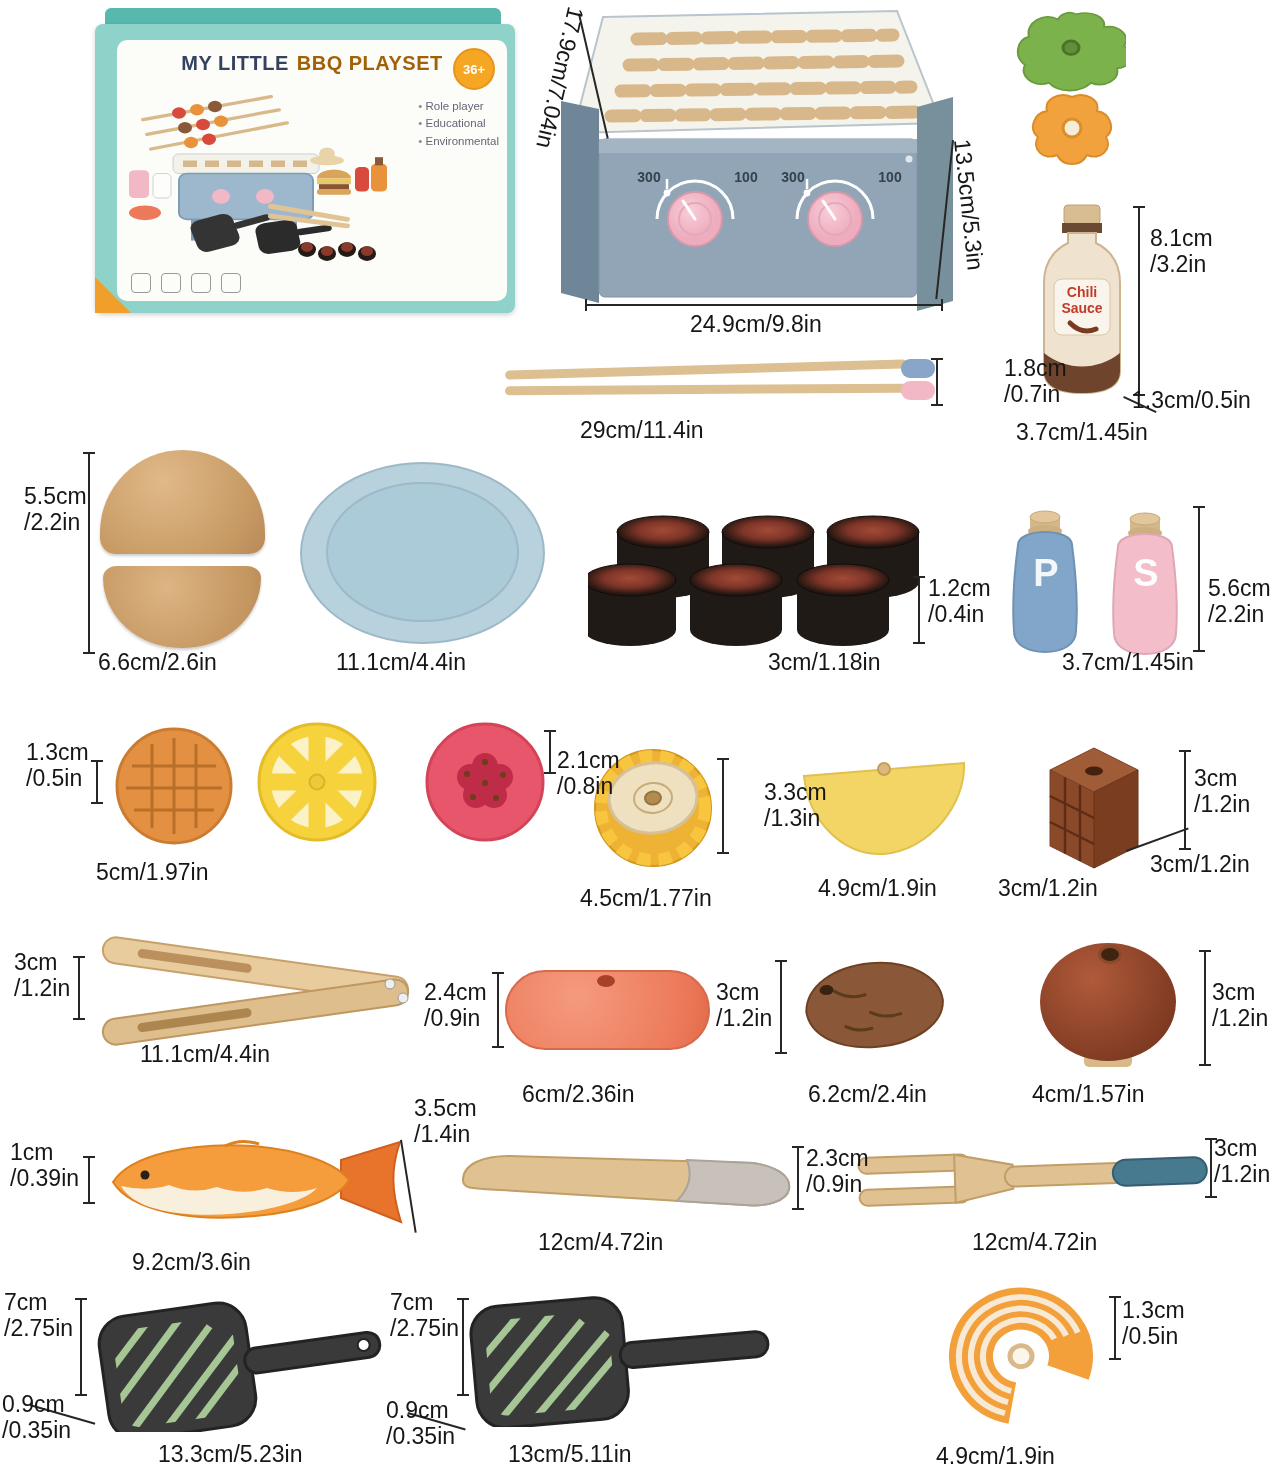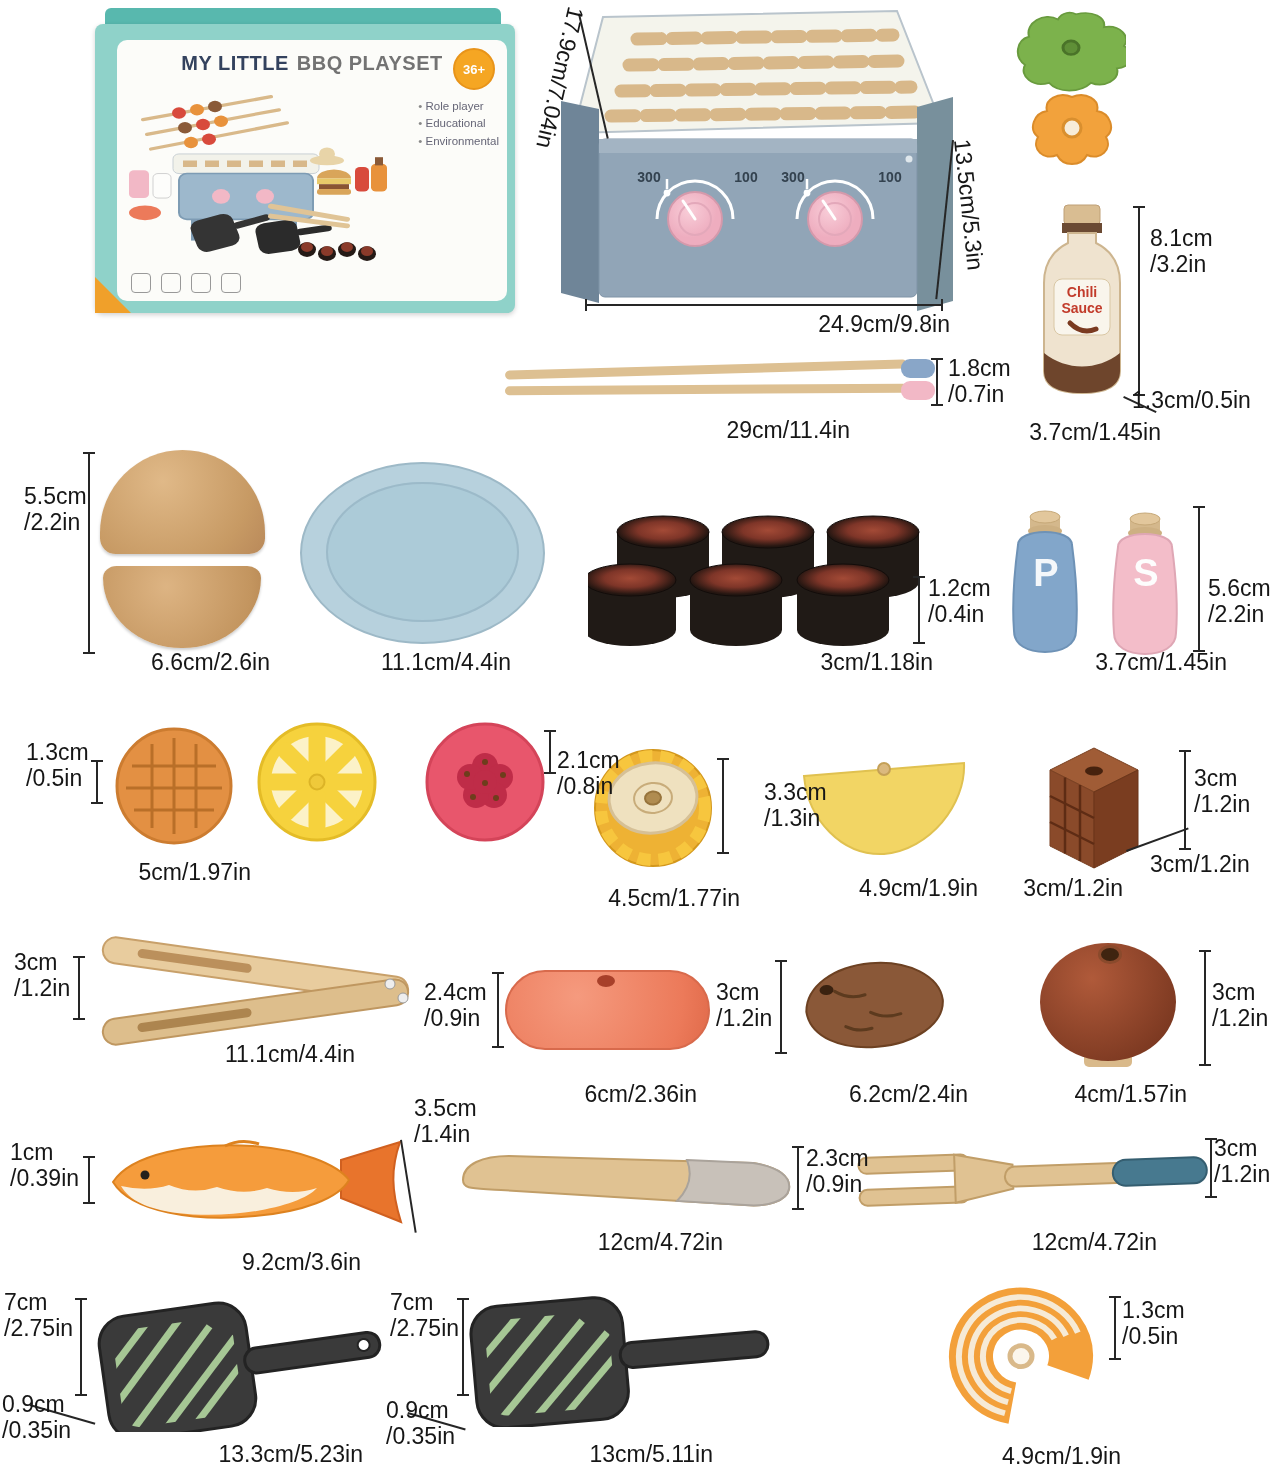--- a/index.html
+++ b/index.html
@@ -1,32 +1,32 @@
 <!DOCTYPE html>
 <html><head>
 <meta charset="utf-8">
 <style>
   html,body{margin:0;padding:0;background:#fff}
   #canvas{position:relative;width:1272px;height:1475px;background:#fff;overflow:hidden;
           font-family:"Liberation Sans",sans-serif;}
   .item{position:absolute}
   .dim{position:absolute;font-size:23px;line-height:1.12;color:#161616;white-space:pre-line}
-  .dim.c{text-align:right}
+  .dim.c{text-align:left}
   .rot{transform-origin:0 0;white-space:nowrap}
   .line{position:absolute;background:#262626}
   .line.vt::before,.line.vt::after{content:"";position:absolute;left:-5px;width:12px;height:2px;background:#262626}
   .line.vt::before{top:0}.line.vt::after{bottom:0}
   .line.ht::before,.line.ht::after{content:"";position:absolute;top:-5px;width:2px;height:12px;background:#262626}
   .line.ht::before{left:0}.line.ht::after{right:0}
   
   .box-lid{position:absolute;left:10px;top:0;right:14px;height:26px;background:#58b8ae;border-radius:6px 6px 0 0}
   .box-body{position:absolute;left:0;top:16px;right:0;bottom:0;background:#8fd2c9;border-radius:8px;box-shadow:0 2px 5px rgba(0,0,0,.18)}
   .box-panel{position:absolute;left:22px;top:16px;right:8px;bottom:12px;background:#fcfcf9;border-radius:10px}
   .box-title{position:absolute;left:0;right:0;top:12px;text-align:center;font-weight:bold;font-size:20px;letter-spacing:.5px}
-  .box-title .t1{color:#33425e}.box-title .t2{color:#737373;margin-left:8px}
+  .box-title .t1{color:#33425e}.box-title .t2{color:#a16207;margin-left:8px}
   .box-badge{position:absolute;right:12px;top:8px;width:38px;height:38px;border-radius:50%;background:#f5a623;border:2px solid #e8941a;
              color:#fff;font-size:13px;font-weight:bold;display:flex;align-items:center;justify-content:center}
   .box-bullets{position:absolute;right:8px;top:58px;margin:0;padding:0;list-style:none;font-size:11.5px;line-height:1.5;color:#667}
   .box-bullets li::before{content:"• ";color:#888}
   .box-art{position:absolute;left:4px;top:42px;width:280px;height:188px}
   .box-icons{position:absolute;left:14px;bottom:8px;display:flex;gap:10px}
   .box-icons span{width:18px;height:18px;border:1.5px solid #999;border-radius:4px;display:inline-block}
   .box-corner{position:absolute;left:0;bottom:0;width:0;height:0;border-bottom:36px solid #f0a02a;border-right:36px solid transparent}
   
   .knob-num{position:absolute;width:34px;text-align:center;font-size:14px;font-weight:bold;color:#33424f}
@@ -484,21 +484,21 @@
   <i class="line vt" style="left:1210px;top:1138px;width:2px;height:60px"></i>
   <i class="line vt" style="left:80px;top:1298px;width:2px;height:98px"></i>
   <i class="line rot" style="left:30px;top:1404px;width:68px;height:2px;transform:rotate(16deg)"></i>
   <i class="line vt" style="left:462px;top:1298px;width:2px;height:98px"></i>
   <i class="line rot" style="left:408px;top:1412px;width:60px;height:2px;transform:rotate(16deg)"></i>
   <i class="line vt" style="left:1114px;top:1296px;width:2px;height:64px"></i>
 
   <div class="dim rot" style="left:588px;top:10px;transform:rotate(103deg)">17.9cm/7.04in</div>
   <div class="dim rot" style="left:974px;top:138px;transform:rotate(84deg)">13.5cm/5.3in</div>
   <div class="dim c" style="left:690px;top:312px;width:260px">24.9cm/9.8in</div>
-  <div class="dim" style="left:948px;top:356px">1.8cm
+  <div class="dim" style="left:1004px;top:356px">1.8cm
 /0.7in</div>
   <div class="dim c" style="left:580px;top:418px;width:270px">29cm/11.4in</div>
   <div class="dim" style="left:1150px;top:226px">8.1cm
 /3.2in</div>
   <div class="dim" style="left:1132px;top:388px">1.3cm/0.5in</div>
   <div class="dim c" style="left:1016px;top:420px;width:145px">3.7cm/1.45in</div>
   <div class="dim" style="left:24px;top:484px">5.5cm
 /2.2in</div>
   <div class="dim c" style="left:98px;top:650px;width:172px">6.6cm/2.6in</div>
   <div class="dim c" style="left:336px;top:650px;width:175px">11.1cm/4.4in</div>
@@ -530,21 +530,21 @@
   <div class="dim" style="left:716px;top:980px">3cm
 /1.2in</div>
   <div class="dim c" style="left:808px;top:1082px;width:160px">6.2cm/2.4in</div>
   <div class="dim" style="left:1212px;top:980px">3cm
 /1.2in</div>
   <div class="dim c" style="left:1032px;top:1082px;width:155px">4cm/1.57in</div>
   <div class="dim" style="left:10px;top:1140px">1cm
 /0.39in</div>
   <div class="dim" style="left:414px;top:1096px">3.5cm
 /1.4in</div>
-  <div class="dim c" style="left:146px;top:1250px;width:215px">9.2cm/3.6in</div>
+  <div class="dim c" style="left:132px;top:1250px;width:215px">9.2cm/3.6in</div>
   <div class="dim c" style="left:538px;top:1230px;width:185px">12cm/4.72in</div>
   <div class="dim" style="left:806px;top:1146px">2.3cm
 /0.9in</div>
   <div class="dim c" style="left:972px;top:1230px;width:185px">12cm/4.72in</div>
   <div class="dim" style="left:1214px;top:1136px">3cm
 /1.2in</div>
   <div class="dim" style="left:4px;top:1290px">7cm
 /2.75in</div>
   <div class="dim" style="left:2px;top:1392px">0.9cm
 /0.35in</div>

